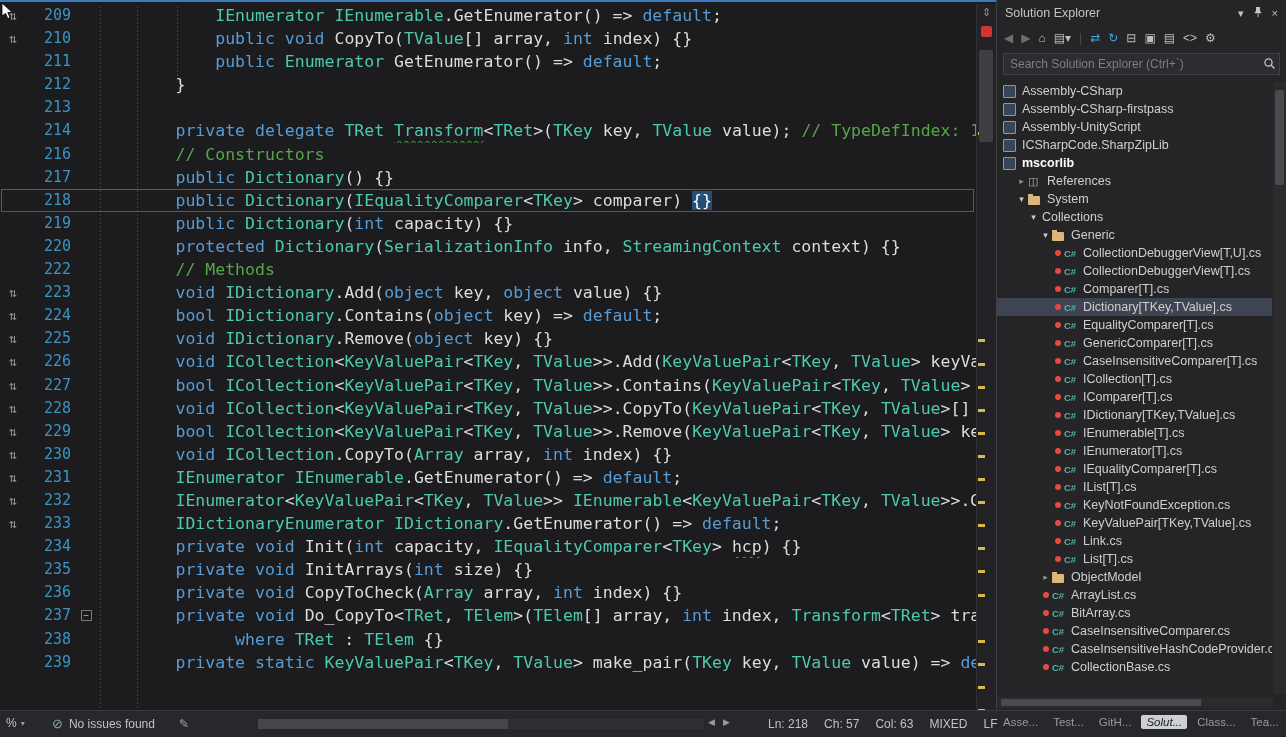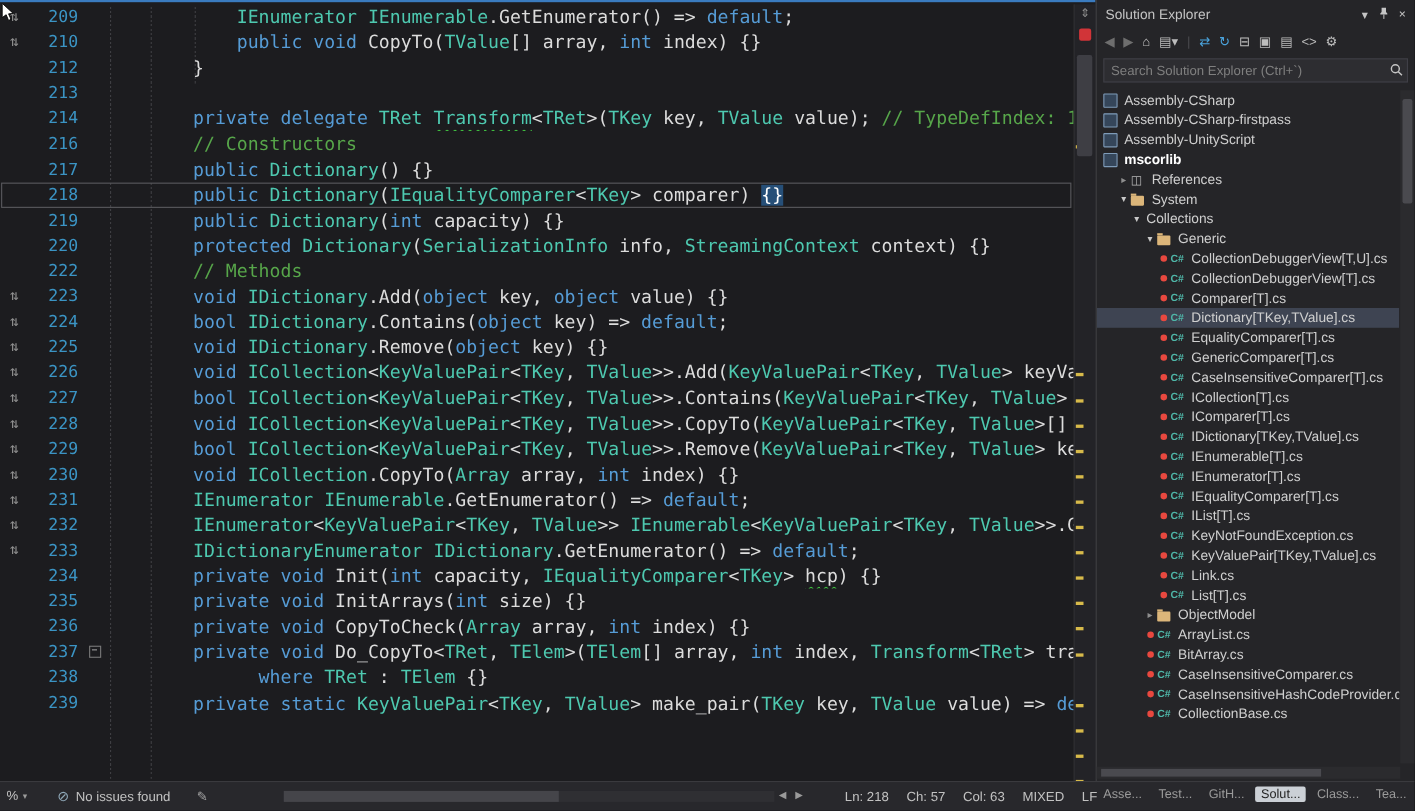--- a/index.html
+++ b/index.html
@@ -81,34 +81,35 @@
   .sb-zoom .caret{font-size:8px;color:#9b9b9b;}
   .sb-issues{position:absolute;left:52px;top:5px;display:flex;align-items:center;gap:6px;}
   .sb-issues .noicon{color:#8fa8b8;font-size:13px;}
   .sb-issues .pen{color:#a8a8a8;margin-left:18px;font-size:12px;}
   .sb-hst{position:absolute;left:258px;top:8px;width:446px;height:10px;background:#2f2f33;}
   .sb-hthumb{position:absolute;left:0;top:0;height:10px;width:250px;background:#45454a;}
   .sb-arrows{position:absolute;left:708px;top:6px;display:flex;gap:8px;color:#9a9a9a;font-size:9px;}
   .sb-pos{position:absolute;left:768px;top:6px;display:flex;gap:16px;}
   .sb-tabs{position:absolute;left:998px;top:4px;display:flex;gap:5px;font-size:11.5px;align-items:center;}
   .tab{padding:1px 5px;color:#9b9b9b;}
-  .tab.active{background:#cbd0d6;color:#1e1e1e;border-radius:2px;}
+  .tab.active{background:#cbd0d6;color:#1e1e1e;border-radius:2px;font-style:italic;}
 </style>
 </head>
 <body>
 
 <div class="app">
 
   <div class="editor">
     <div class="ig g1"></div>
     <div class="ig g2"></div>
     <div class="ig g3"></div>
     <div class="code-lines">
         <div class="cl"><span class="g-ic">⇅</span><span class="g-n">209</span><span class="g-f"></span><span class="g-c">            <span class="tk-t">IEnumerator</span><span class="tk-p"> </span><span class="tk-t">IEnumerable</span><span class="tk-p">.GetEnumerator() =&gt; </span><span class="tk-k">default</span><span class="tk-p">;</span></span></div>
         <div class="cl"><span class="g-ic">⇅</span><span class="g-n">210</span><span class="g-f"></span><span class="g-c">            <span class="tk-k">public</span><span class="tk-p"> </span><span class="tk-k">void</span><span class="tk-p"> CopyTo(</span><span class="tk-t">TValue</span><span class="tk-p">[] array, </span><span class="tk-k">int</span><span class="tk-p"> index) {}</span></span></div>
+        <div class="cl"><span class="g-ic"></span><span class="g-n">211</span><span class="g-f"></span><span class="g-c">            <span class="tk-k">public</span><span class="tk-p"> </span><span class="tk-t">Enumerator</span><span class="tk-p"> GetEnumerator() =&gt; </span><span class="tk-k">default</span><span class="tk-p">;</span></span></div>
         <div class="cl"><span class="g-ic"></span><span class="g-n">212</span><span class="g-f"></span><span class="g-c">        <span class="tk-p">}</span></span></div>
         <div class="cl"><span class="g-ic"></span><span class="g-n">213</span><span class="g-f"></span><span class="g-c"></span></div>
         <div class="cl"><span class="g-ic"></span><span class="g-n">214</span><span class="g-f"></span><span class="g-c">        <span class="tk-k">private</span><span class="tk-p"> </span><span class="tk-k">delegate</span><span class="tk-p"> </span><span class="tk-t">TRet</span><span class="tk-p"> </span><span class="tk-tw">Transform</span><span class="tk-p">&lt;</span><span class="tk-t">TRet</span><span class="tk-p">&gt;(</span><span class="tk-t">TKey</span><span class="tk-p"> key, </span><span class="tk-t">TValue</span><span class="tk-p"> value); </span><span class="tk-c">// TypeDefIndex: 1</span></span></div>
         <div class="cl"><span class="g-ic"></span><span class="g-n">216</span><span class="g-f"></span><span class="g-c">        <span class="tk-c">// Constructors</span></span></div>
         <div class="cl"><span class="g-ic"></span><span class="g-n">217</span><span class="g-f"></span><span class="g-c">        <span class="tk-k">public</span><span class="tk-p"> </span><span class="tk-t">Dictionary</span><span class="tk-p">() {}</span></span></div>
         <div class="cl current"><span class="g-ic"></span><span class="g-n">218</span><span class="g-f"></span><span class="g-c">        <span class="tk-k">public</span><span class="tk-p"> </span><span class="tk-t">Dictionary</span><span class="tk-p">(</span><span class="tk-t">IEqualityComparer</span><span class="tk-p">&lt;</span><span class="tk-t">TKey</span><span class="tk-p">&gt; comparer) </span><span class="tk-s">{}</span></span></div>
         <div class="cl"><span class="g-ic"></span><span class="g-n">219</span><span class="g-f"></span><span class="g-c">        <span class="tk-k">public</span><span class="tk-p"> </span><span class="tk-t">Dictionary</span><span class="tk-p">(</span><span class="tk-k">int</span><span class="tk-p"> capacity) {}</span></span></div>
         <div class="cl"><span class="g-ic"></span><span class="g-n">220</span><span class="g-f"></span><span class="g-c">        <span class="tk-k">protected</span><span class="tk-p"> </span><span class="tk-t">Dictionary</span><span class="tk-p">(</span><span class="tk-t">SerializationInfo</span><span class="tk-p"> info, </span><span class="tk-t">StreamingContext</span><span class="tk-p"> context) {}</span></span></div>
         <div class="cl"><span class="g-ic"></span><span class="g-n">222</span><span class="g-f"></span><span class="g-c">        <span class="tk-c">// Methods</span></span></div>
         <div class="cl"><span class="g-ic">⇅</span><span class="g-n">223</span><span class="g-f"></span><span class="g-c">        <span class="tk-k">void</span><span class="tk-p"> </span><span class="tk-t">IDictionary</span><span class="tk-p">.Add(</span><span class="tk-k">object</span><span class="tk-p"> key, </span><span class="tk-k">object</span><span class="tk-p"> value) {}</span></span></div>
@@ -210,20 +211,26 @@
         <div class="trow" style="padding-left: 6px;">
           <span class="icn">
             <span class="ic-proj"></span>
           </span>
           <span class="tlabel">Assembly-UnityScript</span>
         </div>
         <div class="trow" style="padding-left: 6px;">
           <span class="icn">
             <span class="ic-proj"></span>
           </span>
+          <span class="tlabel">ICSharpCode.SharpZipLib</span>
+        </div>
+        <div class="trow" style="padding-left: 6px;">
+          <span class="icn">
+            <span class="ic-proj"></span>
+          </span>
           <span class="tlabel bold">mscorlib</span>
         </div>
         <div class="trow" style="padding-left: 18px;">
           <span class="arr c">▸</span>
           <span class="icn">
             <span class="ic-refs">◫</span>
           </span>
           <span class="tlabel">References</span>
         </div>
         <div class="trow" style="padding-left: 18px;">

